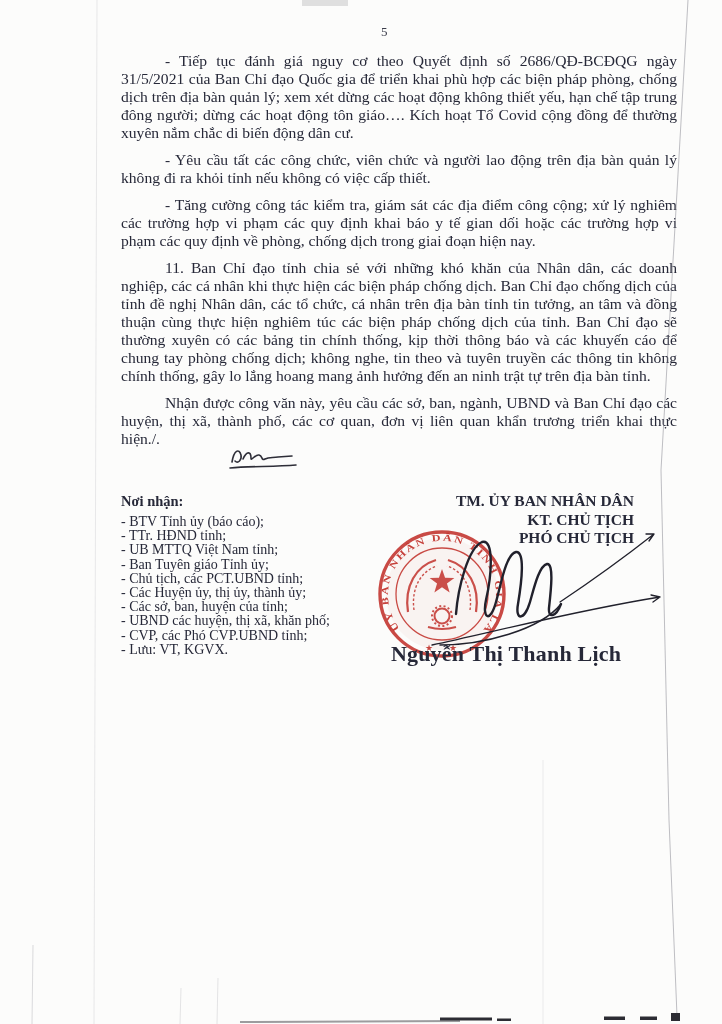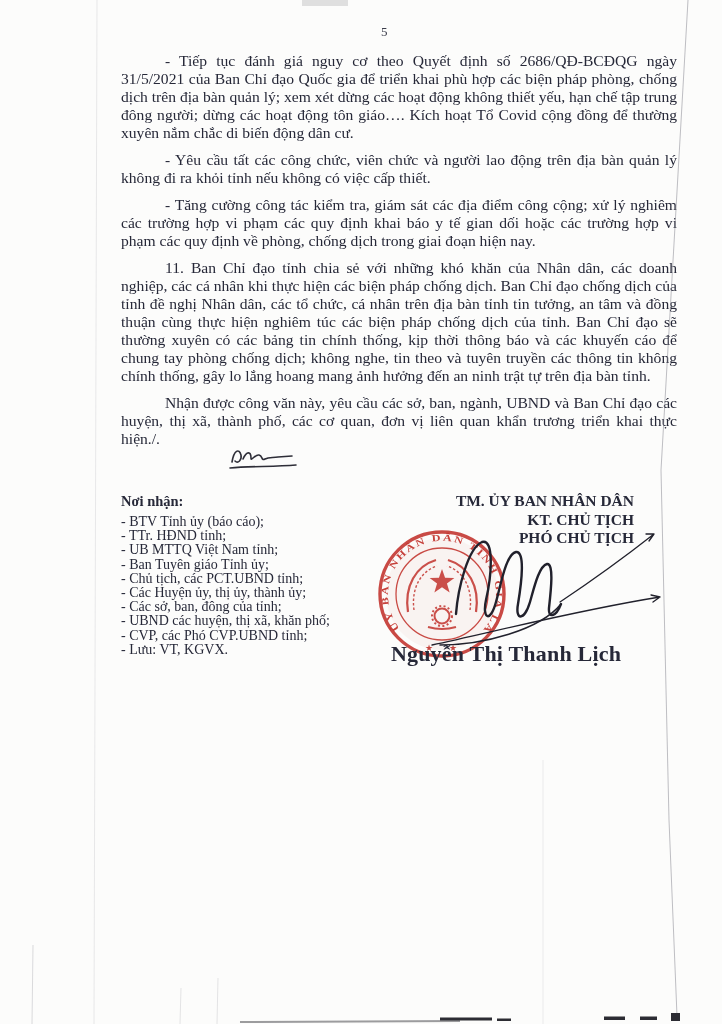--- a/index.html
+++ b/index.html
@@ -73,21 +73,21 @@
   </div>
 
   <div class="footer-recipients" data-name="recipients-block">
     <div class="recipients-label" data-name="recipients-label">Nơi nhận:</div>
     <div class="recipient-item" data-name="recipient-item">- BTV Tỉnh ủy (báo cáo);</div>
     <div class="recipient-item" data-name="recipient-item">- TTr. HĐND tỉnh;</div>
     <div class="recipient-item" data-name="recipient-item">- UB MTTQ Việt Nam tỉnh;</div>
     <div class="recipient-item" data-name="recipient-item">- Ban Tuyên giáo Tỉnh ủy;</div>
     <div class="recipient-item" data-name="recipient-item">- Chủ tịch, các PCT.UBND tỉnh;</div>
     <div class="recipient-item" data-name="recipient-item">- Các Huyện ủy, thị ủy, thành ủy;</div>
-    <div class="recipient-item" data-name="recipient-item">- Các sở, ban, đông của tỉnh;</div>
+    <div class="recipient-item" data-name="recipient-item">- Các sở, ban, huyện của tỉnh;</div>
     <div class="recipient-item" data-name="recipient-item">- UBND các huyện, thị xã, khăn phố;</div>
     <div class="recipient-item" data-name="recipient-item">- CVP, các Phó CVP.UBND tỉnh;</div>
     <div class="recipient-item" data-name="recipient-item">- Lưu: VT, KGVX.</div>
   </div>
 
   <div class="sig-head" data-name="signature-heading">
     <div data-name="signature-authority">TM. ỦY BAN NHÂN DÂN</div>
     <div data-name="signature-title-kt">KT. CHỦ TỊCH</div>
     <div data-name="signature-title-pho">PHÓ CHỦ TỊCH</div>
   </div>

